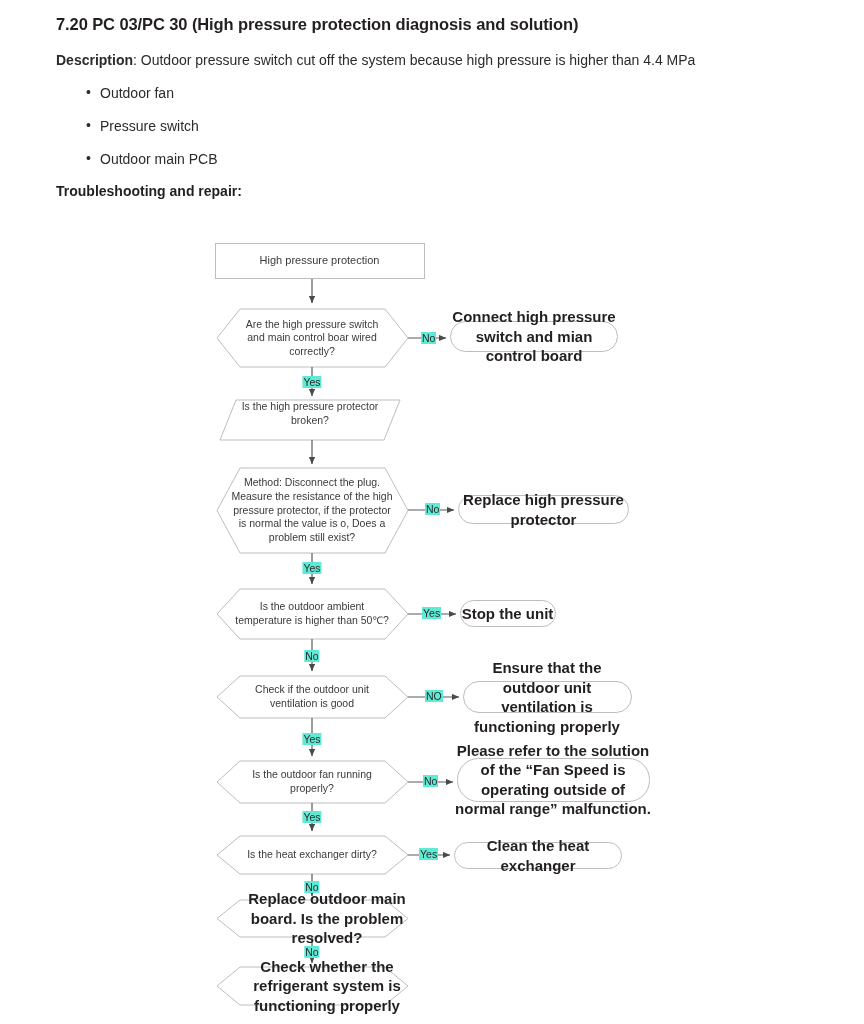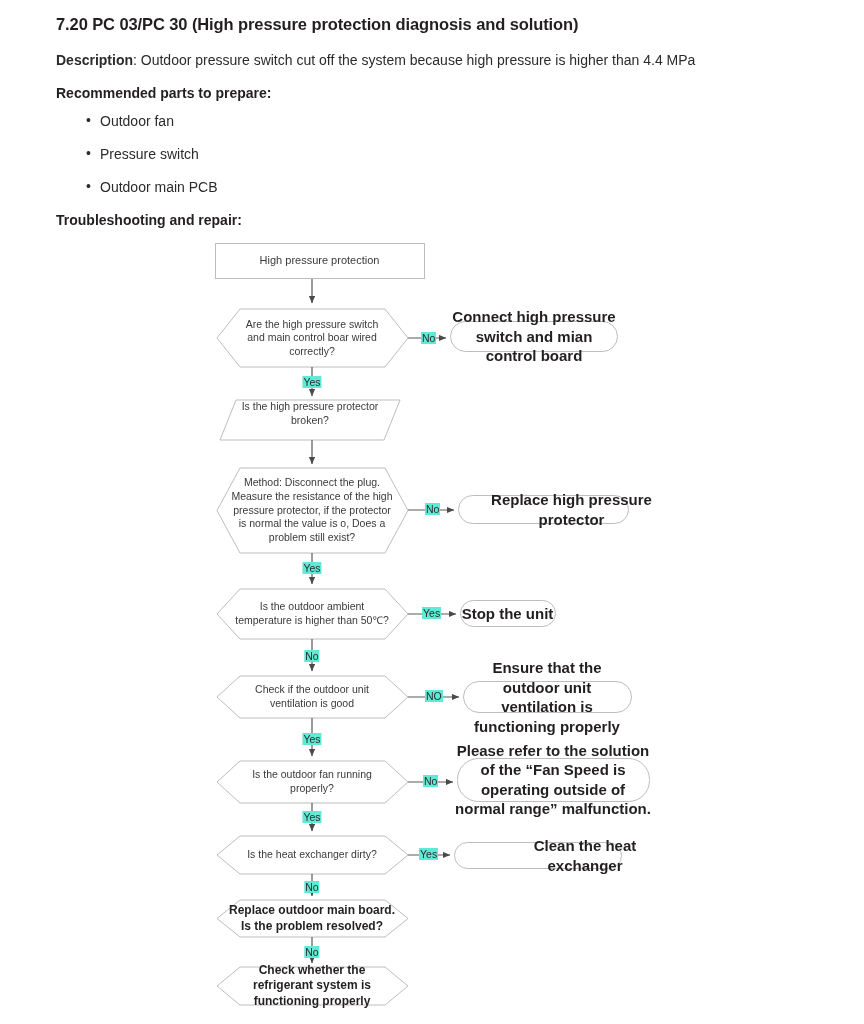--- a/index.html
+++ b/index.html
@@ -89,41 +89,40 @@
     align-items: center;
     justify-content: center;
     text-align: center;
     color: #231f20;
     pointer-events: none;
   }
   .node-text span { display: block; width: 100%; }
 
   .t-proc   { font-size: 11px; line-height: 1.28; color: #3a3a3a; }
   .t-dec    { font-size: 10.5px; line-height: 1.30; color: #3a3a3a; }
-  .t-dec-b  { font-size: 12px; line-height: 1.30; color: #231f20; font-weight: bold; }
+  .t-dec-b  { font-size: 15px; line-height: 1.30; color: #231f20; font-weight: bold; margin-left: 15px; }
   .t-res    { font-size: 15px; line-height: 1.30; color: #231f20; font-weight: bold; }
 
   .edge-label {
     position: absolute;
     font-size: 10.5px;
     color: #2b2b2b;
     white-space: nowrap;
     background: #5eead4;
     padding: 0 1px;
     pointer-events: none;
   }
   .edge-label.center { transform: translateX(-50%); }
 </style>
 </head>
 <body>
 
 <div class="doc">
   <h1 class="doc-title">7.20  PC 03/PC 30 (High pressure protection diagnosis and solution)</h1>
   <p class="doc-para"><b>Description</b><span>: Outdoor pressure switch cut off the system because high pressure is higher than 4.4 MPa</span></p>
-  <p class="doc-subhead">Recommended parts to prepare:</p>
   <ul class="doc-list">
     <li>Outdoor fan</li>
     <li>Pressure switch</li>
     <li>Outdoor main PCB</li>
   </ul>
   <p class="doc-subhead2">Troubleshooting and repair:</p>
 </div>
 
 <div class="flow">
 <svg width="864" height="1024" viewBox="0 0 864 1024" xmlns="http://www.w3.org/2000/svg">
@@ -204,21 +203,21 @@
   </div>
 
 <div class="node-text t-dec" style="left:238px;top:400px;width:144px;height:28px;">
   <span>Is  the high pressure protector broken?</span>
   </div>
 
 <div class="node-text t-dec" style="left:230px;top:468px;width:164px;height:85px;">
   <span>Method: Disconnect the plug. Measure the resistance of the high pressure protector, if the protector is normal the value is o, Does a problem still exist?</span>
   </div>
 
-<div class="node-text t-res" style="left:460px;top:495px;width:167px;height:29px;padding-left:28px;">
+<div class="node-text t-res" style="left:460px;top:495px;width:167px;height:29px;">
   <span>Replace high pressure protector</span>
   </div>
 
 <div class="node-text t-dec" style="left:234px;top:589px;width:156px;height:50px;">
   <span>Is the outdoor ambient temperature is higher than 50℃?</span>
   </div>
 
 <div class="node-text t-res" style="left:461px;top:600px;width:93px;height:27px;">
   <span>Stop the unit</span>
   </div>
@@ -236,21 +235,21 @@
   </div>
 
 <div class="node-text t-res" style="left:455px;top:757px;width:196px;height:45px;">
   <span>Please refer to the solution of the “Fan Speed is operating outside of normal range” malfunction.</span>
   </div>
 
 <div class="node-text t-dec" style="left:232px;top:836px;width:160px;height:38px;">
   <span>Is the heat exchanger dirty?</span>
   </div>
 
-<div class="node-text t-res" style="left:456px;top:842px;width:164px;height:27px;padding-left:47px;">
+<div class="node-text t-res" style="left:456px;top:842px;width:164px;height:27px;">
   <span>Clean the heat exchanger</span>
   </div>
 
 <div class="node-text t-dec-b" style="left:226px;top:900px;width:172px;height:37px;">
   <span>Replace outdoor main board. Is the problem resolved?</span>
   </div>
 
 <div class="node-text t-dec-b" style="left:230px;top:967px;width:164px;height:38px;">
   <span>Check whether the refrigerant system is functioning properly</span>
   </div>

